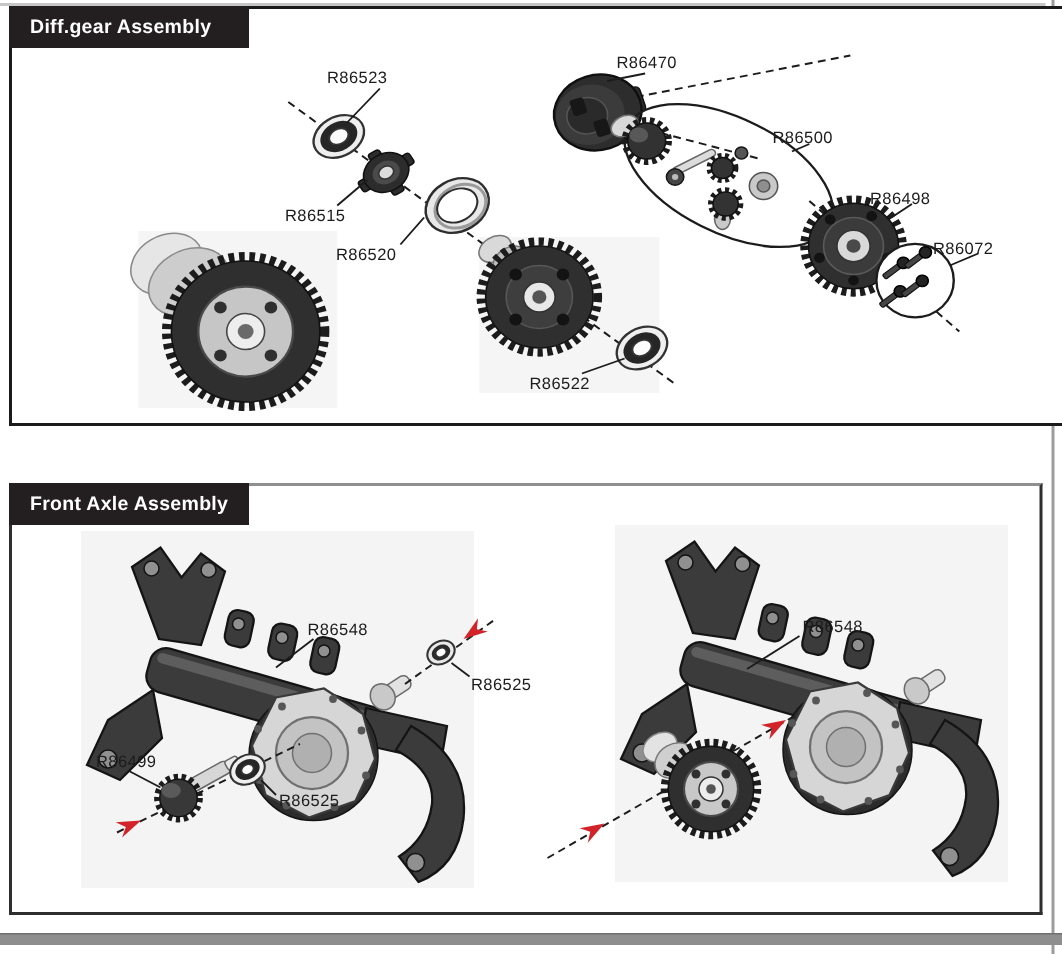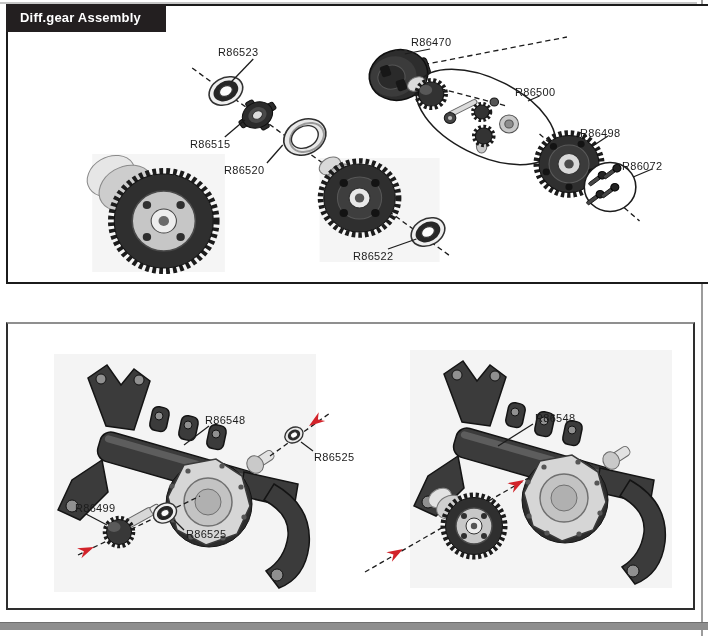--- a/index.html
+++ b/index.html
@@ -192,20 +192,23 @@
   <div class="part-label" style="left:403px;top:31px">R86470</div>
   <div class="part-label" style="left:507px;top:81px">R86500</div>
   <div class="part-label" style="left:182px;top:133px">R86515</div>
   <div class="part-label" style="left:216px;top:159px">R86520</div>
   <div class="part-label" style="left:572px;top:122px">R86498</div>
   <div class="part-label" style="left:614px;top:155px">R86072</div>
   <div class="part-label" style="left:345px;top:245px">R86522</div>
 </section>
 
 <section class="panel panel-axle">
+  <div class="panel-header">
+    <span>Front Axle Assembly</span>
+  </div>
 
   <svg class="panel-art" viewBox="0 0 685 284" preserveAspectRatio="none">
     <defs>
       <g id="brg2">
         <ellipse rx="12" ry="9.5" fill="#efefef" stroke="#333" stroke-width="1.4"></ellipse>
         <ellipse rx="8.5" ry="6.5" fill="#262626"></ellipse>
         <ellipse rx="4.2" ry="3.2" fill="#fcfcfc" stroke="#333"></ellipse>
       </g>
       <g id="wshr">
         <ellipse rx="9.5" ry="7.5" fill="#e9e9e9" stroke="#333" stroke-width="1.4"></ellipse>
@@ -304,18 +307,18 @@
       <path class="leader" d="M201,102 L176,121"></path>
       <path class="leader" d="M305,127 L293,118"></path>
       <path class="leader" d="M78,190 L99,201"></path>
       <path class="leader" d="M176,206 L166,196"></path>
       <path class="leader" d="M525,100 L490,122"></path>
     </g>
   </svg>
 
   <div class="part-label" style="left:197px;top:91px">R86548</div>
   <div class="part-label" style="left:306px;top:128px">R86525</div>
-  <div class="part-label" style="left:67px;top:179px">R86499</div>
+  <div class="part-label" style="left:56px;top:179px">R86499</div>
   <div class="part-label" style="left:178px;top:205px">R86525</div>
   <div class="part-label" style="left:527px;top:89px">R86548</div>
 </section>
 
 <div class="footer-bar"></div>
 
 </body></html>

